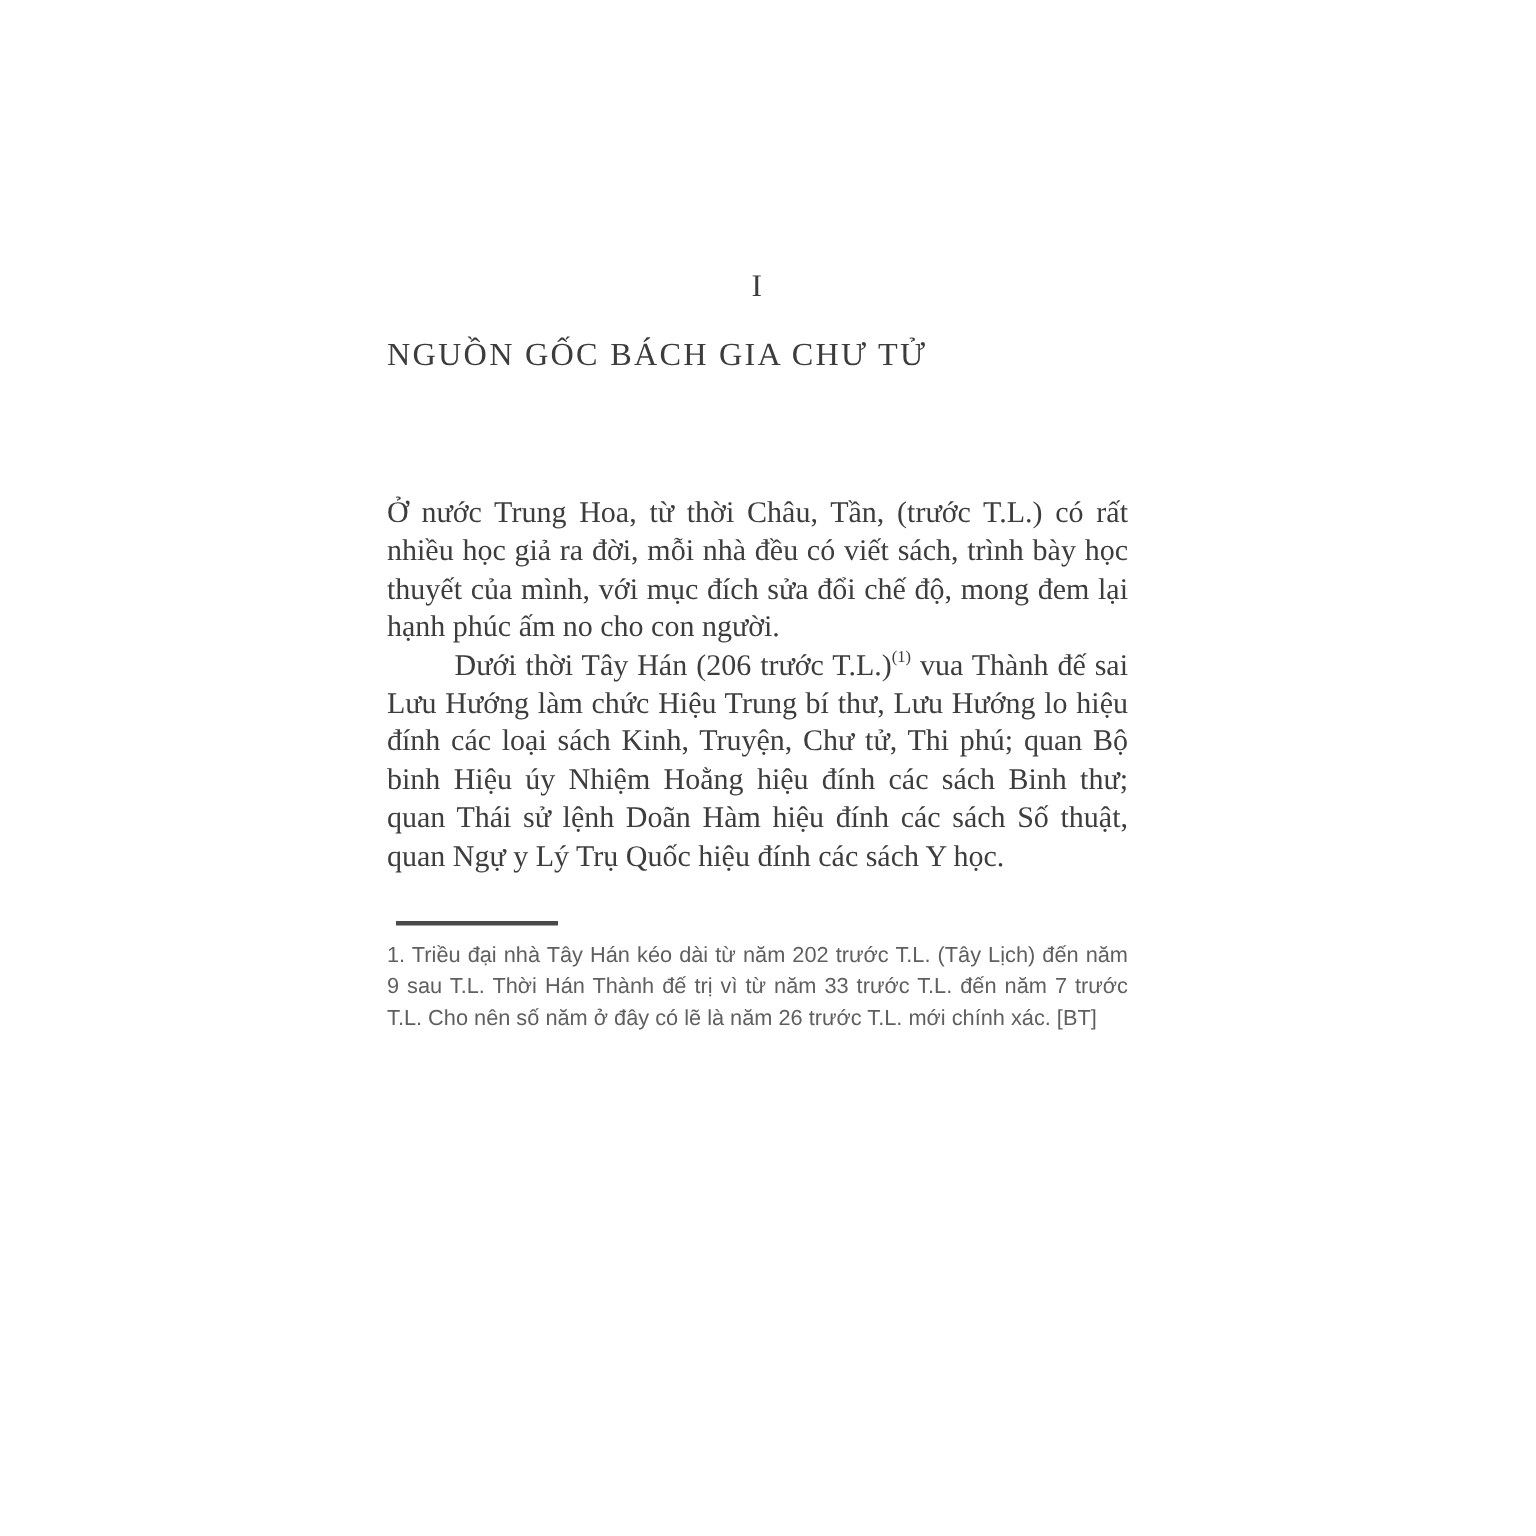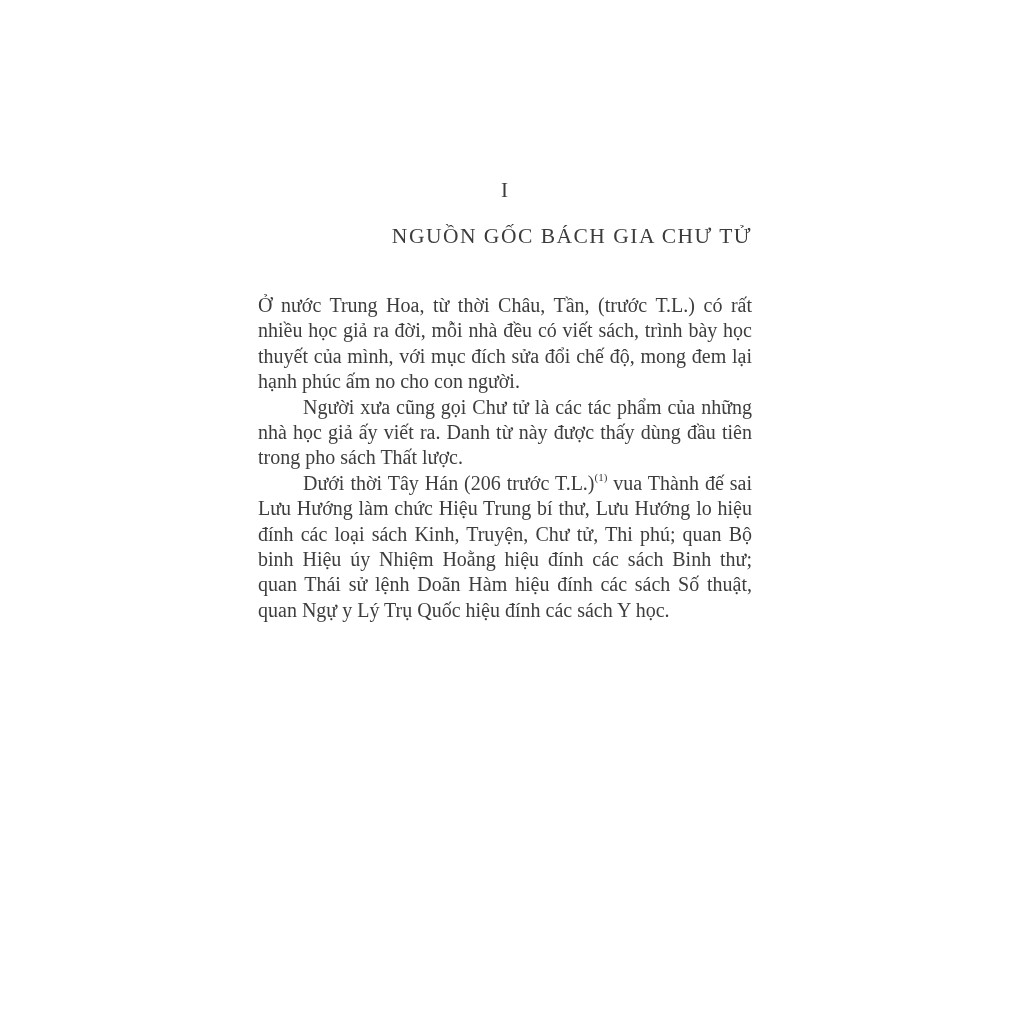--- a/index.html
+++ b/index.html
@@ -23,30 +23,30 @@
   .chapter-number {
     margin-top: 178px;
     text-align: center;
     font-size: 21px;
     line-height: 25px;
     color: #3c3c3c;
     letter-spacing: 1px;
   }
   .chapter-title {
     margin: 20px 0 0 0;
-    text-align: right;
+    text-align: left;
     font-size: 21.5px;
     line-height: 27px;
     font-weight: 400;
     letter-spacing: 1.5px;
     color: #3c3c3c;
     white-space: nowrap;
   }
   .body-text {
-    margin-top: 43px;
+    margin-top: 80px;
   }
   .para {
     margin: 0;
     font-size: 20px;
     line-height: 25.4px;
     text-align: justify;
     text-indent: 45px;
     color: #3d3d3d;
   }
   .para.no-indent {
@@ -87,22 +87,25 @@
 
   <div class="chapter-number">I</div>
 
   <h1 class="chapter-title">NGUỒN GỐC BÁCH GIA CHƯ TỬ</h1>
 
   <div class="body-text">
 
     <p class="para no-indent">Ở nước Trung Hoa, từ thời Châu, Tần, (trước T.L.) có rất nhiều học giả ra đời, mỗi nhà đều có viết sách, trình bày học thuyết của mình, với mục đích sửa đổi chế độ, mong đem lại hạnh phúc ấm no cho con người.</p>
 
 
-    <p class="para">Người xưa cũng gọi Chư tử là các tác phẩm của những nhà học giả ấy viết ra. Danh từ này được thấy dùng đầu tiên trong pho sách Thất lược.</p>
 
     <p class="para"><span>Dưới thời Tây Hán (206 trước T.L.)</span><sup class="fn-ref">(1)</sup><span> vua Thành đế sai Lưu Hướng làm chức Hiệu Trung bí thư, Lưu Hướng lo hiệu đính các loại sách Kinh, Truyện, Chư tử, Thi phú; quan Bộ binh Hiệu úy Nhiệm Hoằng hiệu đính các sách Binh thư; quan Thái sử lệnh Doãn Hàm hiệu đính các sách Số thuật, quan Ngự y Lý Trụ Quốc hiệu đính các sách Y học.</span></p>
 
 
 
   </div>
 
+  <div class="footnote">
+    <div class="footnote-rule"></div>
+    <p class="footnote-text">1. Triều đại nhà Tây Hán kéo dài từ năm 202 trước T.L. (Tây Lịch) đến năm 9 sau T.L. Thời Hán Thành đế trị vì từ năm 33 trước T.L. đến năm 7 trước T.L. Cho nên số năm ở đây có lẽ là năm 26 trước T.L. mới chính xác. [BT]</p>
+  </div>
 
 </div>
 
 </body></html>

